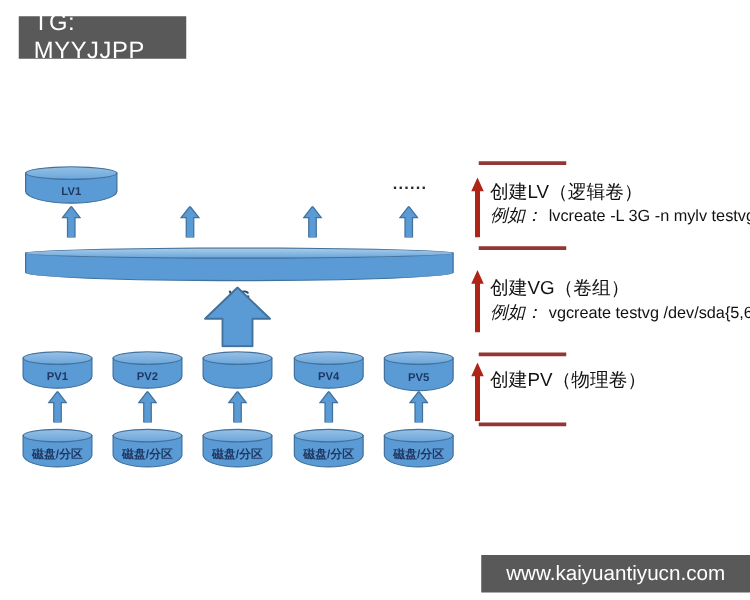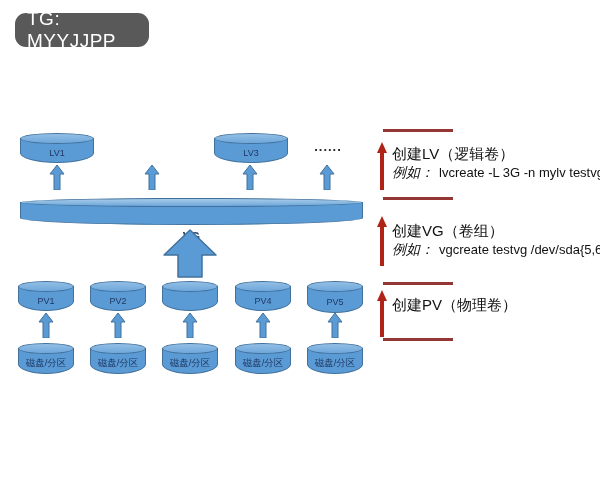--- a/index.html
+++ b/index.html
@@ -2,40 +2,40 @@
 <html><head>
 <meta charset="utf-8">
 <style>
   html,body{margin:0;padding:0;background:#ffffff;}
   #canvas{
     position:relative;width:600px;height:480px;background:#ffffff;overflow:hidden;
     font-family:"Liberation Sans","DejaVu Sans",sans-serif;
   }
   .graybar{
     position:absolute;background:#595959;color:#ffffff;
-    display:flex;align-items:center;border-radius:11px;
+    display:flex;align-items:center;
   }
   #tag-bar{left:15px;top:13px;width:122px;height:34px;font-size:19px;padding-left:12px;letter-spacing:.5px;}
   #watermark-bar{left:385px;top:444px;width:215px;height:30px;font-size:16.5px;justify-content:center;}
   
   .cyl{position:absolute;}
   .cyl-body{
     position:absolute;left:0;right:0;top:5px;bottom:0;
     background:#5b9bd5;border:1px solid #41719c;box-sizing:border-box;
     border-radius:0 0 50% 50% / 0 0 10px 10px;
   }
   .cyl-top{
     position:absolute;left:0;right:0;top:0;height:11px;
     background:linear-gradient(#93bfe6,#6ea7da);
     border:1px solid #41719c;border-radius:50%;box-sizing:border-box;
   }
   .cyl-label{
     position:absolute;left:0;right:0;top:9px;bottom:0;
     display:flex;align-items:center;justify-content:center;
-    font-weight:normal;font-size:9px;color:#1f3864;
+    font-weight:bold;font-size:9px;color:#1f3864;
   }
   .cyl--flat .cyl-body{top:4px;border-radius:0 0 50% 50% / 0 0 7px 7px;}
   .cyl--flat .cyl-top{height:9px;background:linear-gradient(#a7cbea,#6ea7da);}
   .cyl--flat .cyl-label{top:7px;font-size:12px;font-weight:600;color:#24466b;margin-top:32px;}
   .cyl--disk .cyl-label{font-size:9.5px;}
   .arrow{position:absolute;}
   .dots{
     position:absolute;left:304px;top:134px;width:48px;height:24px;
     display:flex;align-items:center;justify-content:center;
     font-weight:bold;font-size:13px;letter-spacing:1px;color:#262626;
@@ -54,25 +54,20 @@
 <div id="canvas">
 
   <div id="tag-bar" class="graybar">
     <span>TG: MYYJJPP</span>
   </div>
 
   <div class="cyl" style="left:20px;top:133px;width:74px;height:30px">
     <div class="cyl-body"></div>
     <div class="cyl-top"></div>
     <div class="cyl-label">LV1</div>
-  </div>
-  <div class="cyl" style="left:214px;top:133px;width:74px;height:30px">
-    <div class="cyl-body"></div>
-    <div class="cyl-top"></div>
-    <div class="cyl-label">LV3</div>
   </div>
   <div class="dots">......</div>
 
   <svg class="arrow" style="left:49px;top:165px" width="16" height="25" viewBox="0 0 16 25">
       <polygon points="8,0 15,9 11,9 11,25 5,25 5,9 1,9" fill="#5b9bd5" stroke="#41719c" stroke-width="1"></polygon>
     </svg>
   <svg class="arrow" style="left:144px;top:165px" width="16" height="25" viewBox="0 0 16 25">
       <polygon points="8,0 15,9 11,9 11,25 5,25 5,9 1,9" fill="#5b9bd5" stroke="#41719c" stroke-width="1"></polygon>
     </svg>
   <svg class="arrow" style="left:242px;top:165px" width="16" height="25" viewBox="0 0 16 25">
@@ -183,14 +178,17 @@
 
   <svg class="arrow" style="left:376px;top:290px" width="12" height="47" viewBox="0 0 12 47">
       <polygon points="6,0 11,11 8,11 8,47 4,47 4,11 1,11" fill="#b02418"></polygon>
     </svg>
   <div class="ann-text" style="top:295px">
     <div class="ann-title">创建PV（物理卷）</div>
   </div>
 
   <div class="redline" style="top:338px"></div>
 
+  <div id="watermark-bar" class="graybar">
+    <span>www.kaiyuantiyucn.com</span>
+  </div>
 
 </div>
 
 </body></html>

